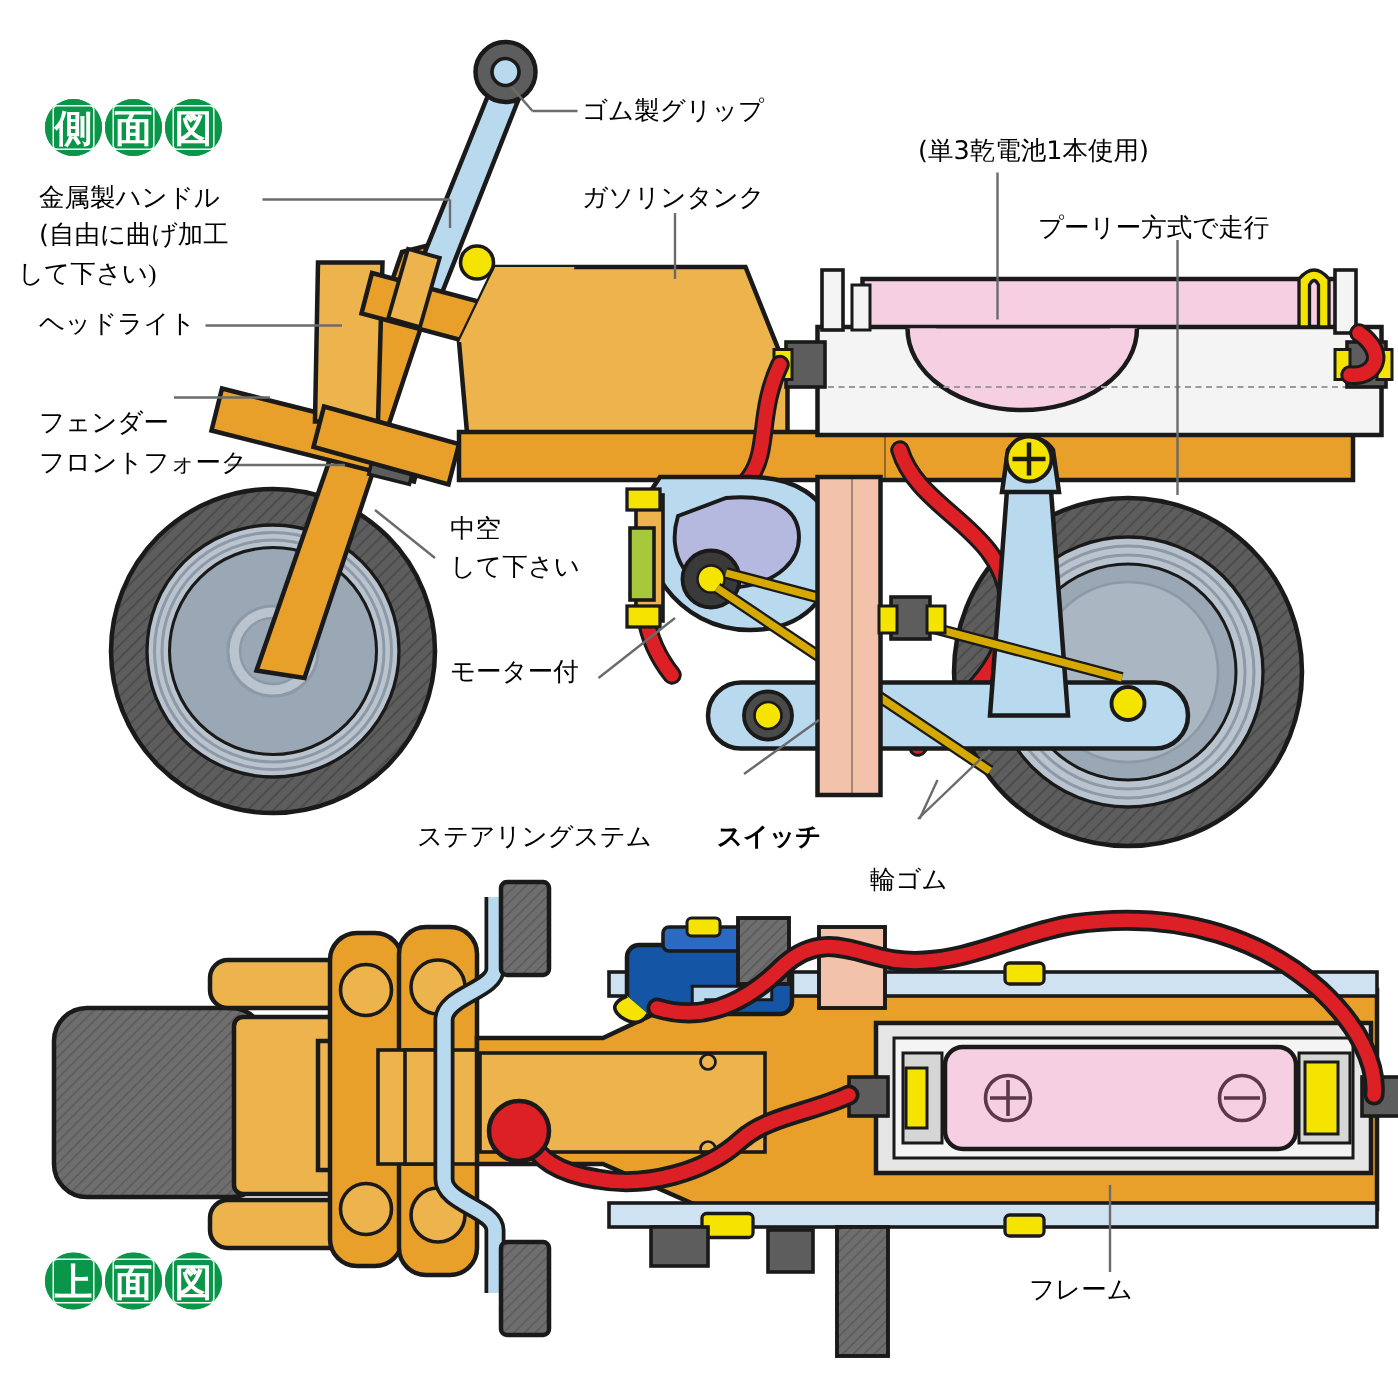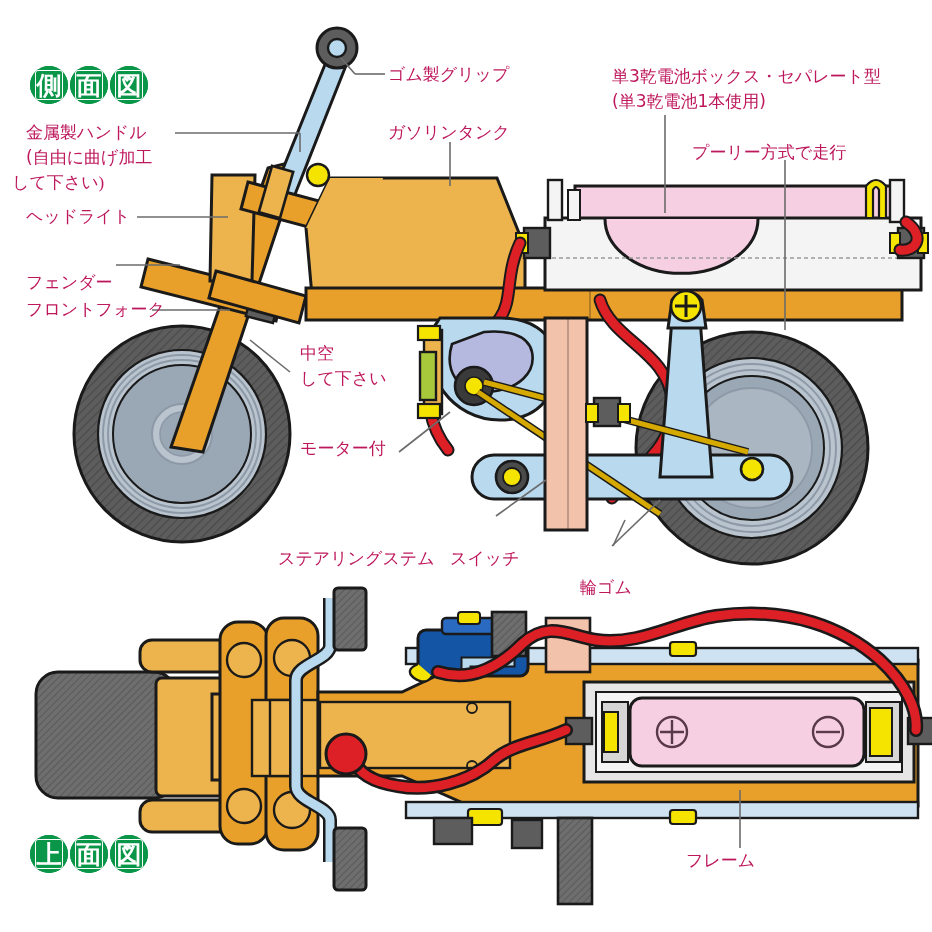--- a/index.html
+++ b/index.html
@@ -1,21 +1,21 @@
 <!DOCTYPE html>
 <html><head>
 <meta charset="utf-8">
 <title>Motorcycle Assembly Diagram</title>
 <style>
   html,body{margin:0;padding:0;background:#ffffff;}
   body{width:932px;height:932px;overflow:hidden;
        font-family:"DejaVu Sans","Liberation Sans",sans-serif;}
   #stage{position:relative;width:932px;height:932px;background:#fff;}
   svg#diagram{position:absolute;left:0;top:0;width:932px;height:932px;}
-  .lbl{position:absolute;font-size:17px;color:#be185d;line-height:1.28;
+  .lbl{position:absolute;font-size:17px;color:#000000;line-height:1.28;
        white-space:pre;font-family:"DejaVu Sans","Liberation Sans",sans-serif;}
   .badge{position:absolute;display:flex;gap:2px;}
   .badge .ch{width:38px;height:38px;border-radius:50%;background:#0a9648;
      color:#fff;font-size:25px;font-weight:bold;display:flex;
      align-items:center;justify-content:center;
      font-family:"DejaVu Sans","Liberation Sans",sans-serif;
      box-shadow:inset 0 0 0 2px #0a9648;}
   .badge .ch span{display:block;line-height:1;border:1.5px solid #fff;
      border-radius:3px;padding:0 0px;width:26px;height:28px;
      display:flex;align-items:center;justify-content:center;}
@@ -322,28 +322,27 @@
 <div class="lbl" style="left:26px;top:147px;text-align:center;">(自由に曲げ加工</div>
 <div class="lbl" style="left:12px;top:172px;font-family:Liberation Serif, serif;">して下さい)</div>
 
 <div class="lbl" style="left:26px;top:206px;">ヘッドライト</div>
 <div class="lbl" style="left:26px;top:272px;">フェンダー</div>
 <div class="lbl" style="left:26px;top:299px;">フロントフォーク</div>
 
 <div class="lbl" style="left:388px;top:64px;">ゴム製グリップ</div>
 <div class="lbl" style="left:388px;top:122px;">ガソリンタンク</div>
 
-<div class="lbl" style="left:612px;top:66px;">単3乾電池ボックス・セパレート型</div>
 <div class="lbl" style="left:612px;top:91px;">(単3乾電池1本使用)</div>
 <div class="lbl" style="left:692px;top:142px;">プーリー方式で走行</div>
 
 <div class="lbl" style="left:300px;top:343px;">中空</div>
 <div class="lbl" style="left:300px;top:368px;">して下さい</div>
 
 <div class="lbl" style="left:300px;top:438px;">モーター付</div>
 
 <div class="lbl" style="left:278px;top:548px;">ステアリングステム</div>
-<div class="lbl" style="left:450px;top:548px;">スイッチ</div>
+<div class="lbl" style="left:478px;top:548px;font-weight:bold;">スイッチ</div>
 <div class="lbl" style="left:580px;top:541px;margin-top:36px;">輪ゴム</div>
 
 <div class="lbl" style="left:686px;top:850px;">フレーム</div>
 
 </div>
 
 </body></html>

